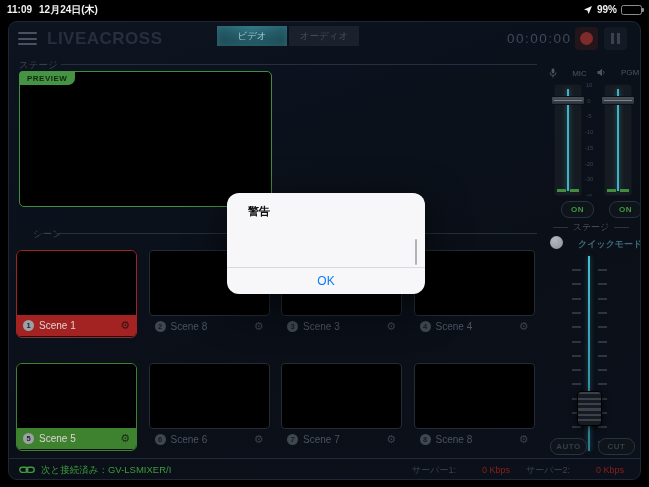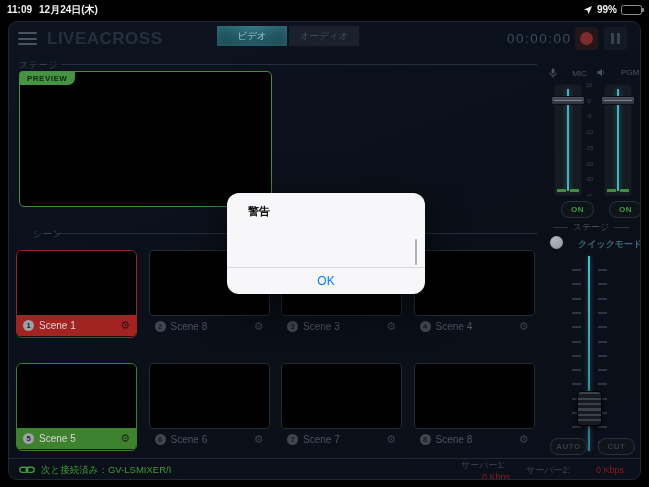--- a/index.html
+++ b/index.html
@@ -101,21 +101,21 @@
     box-shadow:0 2px 6px rgba(0,0,0,.6);}
   #auto-btn{left:11px;top:383px;width:37px;color:#343e4b;}
   #cut-btn{left:59px;top:383px;width:37px;color:#343e4b;}
 
   
   #app-footer{position:absolute;left:0;right:0;top:436px;height:23px;border-top:1px solid #1e2a39;
     display:flex;align-items:center;padding:0 10px;font-size:9px;}
   #connected-label{color:#3e9b3e;font-size:9.5px;margin-left:6px;}
   .server-label{color:#39434e;}
   .server-value{color:#8e1f1f;margin-left:26px;}
-  #server1-group{margin-left:auto;flex-direction:column;}
+  #server1-group{margin-left:auto;}
   #server2-group{margin-left:16px;margin-right:6px;}
   .server-group{display:flex;align-items:center;}
 
   
   #dialog{position:absolute;left:227px;top:193px;width:198px;height:101px;background:#f7f7f9;border-radius:12px;
     box-shadow:0 12px 40px rgba(0,0,0,.65);z-index:10;}
   #dialog-title{position:absolute;left:21px;top:11px;font-size:11px;font-weight:bold;color:#111;}
   #dialog-message{position:absolute;left:21px;top:26px;width:160px;font-size:9.5px;line-height:1.55;color:#111;
     font-weight:bold;}
   #dialog-scrollbar{position:absolute;right:8px;top:46px;width:2px;height:26px;background:#b2b2b7;border-radius:1px;}

